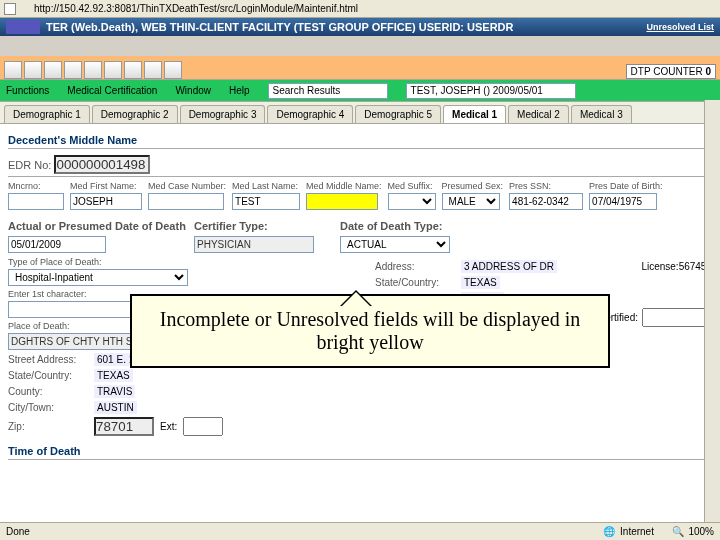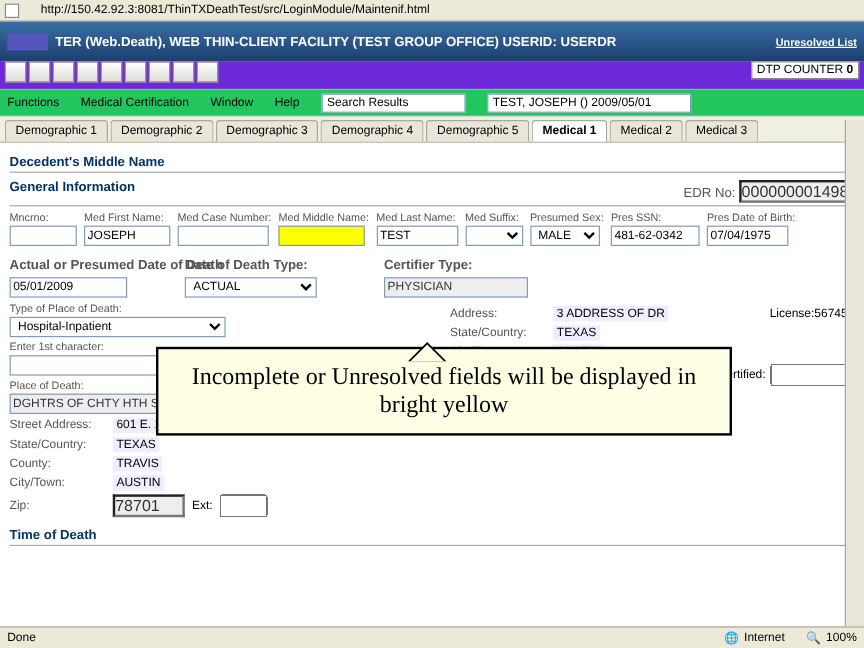--- a/index.html
+++ b/index.html
@@ -1,22 +1,22 @@
 <!DOCTYPE html>
 <html><head>
 <meta charset="utf-8">
 <style>
   * { box-sizing: border-box; margin: 0; padding: 0; font-family: Tahoma, Arial, sans-serif; }
   body { background: #d4d0c8; width: 720px; height: 540px; overflow: hidden; font-size: 10px; }
   .addr-bar { background: #ece9d8; border-bottom: 1px solid #aca899; height: 18px; display: flex; align-items: center; padding: 0 4px; font-size: 10px; gap: 14px; }
   .addr-bar .ie-icon { width: 12px; height: 12px; border: 1px solid #888; background: #fff; margin-right: 4px; }
-  .title-bar { background: linear-gradient(#3a6ea5,#1c3f6e); color: #fff; font-weight: bold; font-size: 11px; height: 33px; display: flex; align-items: center; padding: 0 6px; justify-content: flex-end; }
+  .title-bar { background: linear-gradient(#3a6ea5,#1c3f6e); color: #fff; font-weight: bold; font-size: 11px; height: 18px; display: flex; align-items: center; padding: 0 6px; justify-content: flex-end; }
   .title-bar .logo { background: #55b; width: 34px; height: 14px; font-size: 9px; }
   .title-bar .right-link { color: #fff; text-decoration: underline; font-size: 9px; }
-  .toolbar { background: #6d28d9; height: 24px; display: flex; align-items: flex-start; padding: 0 4px; border-bottom: 1px solid #aca899; gap: 2px; }
+  .toolbar { background: #fdba74; height: 24px; display: flex; align-items: flex-end; padding: 0 4px; border-bottom: 1px solid #aca899; gap: 2px; margin-top: 20px; }
   .toolbar .tbtn { width: 18px; height: 18px; border: 1px solid #999; background: linear-gradient(#fff,#ddd); }
   .toolbar .dtp { font-size: 10px; margin-left: auto; border: 1px solid #888; padding: 1px 4px; background: #fff; }
   .menubar { background: #22c55e; height: 22px; display: flex; align-items: center; padding: 0 6px; border-bottom: 1px solid #aca899; font-size: 10px; gap: 18px; }
   .menubar .mi { cursor: pointer; }
   .menubar .dd { border: 1px solid #7f9db9; background: #fff; padding: 1px 4px; min-width: 120px; height: 16px; }
   .tabs { background: #efefe3; height: 22px; display: flex; align-items: flex-end; padding: 0 4px; border-bottom: 1px solid #aca899; gap: 2px; }
   .tabs .tab { border: 1px solid #aca899; border-bottom: none; padding: 3px 8px; background: #e8e6d8; font-size: 10px; cursor: pointer; border-radius: 3px 3px 0 0; }
   .tabs .tab.active { background: #fff; font-weight: bold; }
   .pane { background: #fff; height: 418px; overflow: hidden; padding: 4px 8px; position: relative; }
   .section-hdr { font-weight: bold; color: #003366; border-bottom: 1px solid #aaa; padding: 2px 0; margin-top: 4px; font-size: 11px; }
@@ -86,47 +86,46 @@
   <span class="tab active">Medical 1</span>
   <span class="tab">Medical 2</span>
   <span class="tab">Medical 3</span>
 </div>
 
 <div class="pane">
 
   <div class="section-hdr">Decedent's Middle Name</div>
 
   <div class="section-hdr" style="display:flex;justify-content:space-between">
-    <span>General Information</span>
     <span style="font-weight:normal;color:#555">
       <span>EDR No:</span>
       <input class="ro" style="width: 96px;" value="000000001498">
     </span>
   </div>
 
   <div class="row">
     <div class="field">
         <span class="lbl">Mncrno:</span>
         <input style="width: 56px;">
       </div>
     <div class="field">
         <span class="lbl">Med First Name:</span>
         <input style="width: 72px;" value="JOSEPH">
       </div>
     <div class="field">
         <span class="lbl">Med Case Number:</span>
         <input style="width: 76px;">
       </div>
     <div class="field">
+        <span class="lbl">Med Last Name:</span>
+        <input style="width: 68px;" value="TEST">
+      </div>
+    <div class="field">
         <span class="lbl">Med Middle Name:</span>
         <input class="highlight" style="width: 72px;">
-      </div>
-    <div class="field">
-        <span class="lbl">Med Last Name:</span>
-        <input style="width: 68px;" value="TEST">
       </div>
     <div class="field">
         <span class="lbl">Med Suffix:</span>
         <select style="width:48px"></select>
       </div>
     <div class="field">
         <span class="lbl">Presumed Sex:</span>
         <select style="width:58px"><option>MALE</option></select>
       </div>
     <div class="field">
@@ -137,27 +136,27 @@
         <span class="lbl">Pres Date of Birth:</span>
         <input style="width: 68px;" value="07/04/1975">
       </div>
   </div>
 
   <div class="row">
     <div class="field" style="width:140px">
         <span class="lbl section-hdr" style="border:none">Actual or Presumed Date of Death</span>
         <input style="width: 98px;" value="05/01/2009">
       </div>
+    <div class="field" style="width:140px;margin-left:40px">
+        <span class="lbl section-hdr" style="border:none">Certifier Type:</span>
+        <input class="ro" style="width: 120px;" value="PHYSICIAN">
+      </div>
     <div class="field" style="width:120px">
         <span class="lbl section-hdr" style="border:none">Date of Death Type:</span>
         <select style="width:110px"><option>ACTUAL</option></select>
-      </div>
-    <div class="field" style="width:140px;margin-left:40px">
-        <span class="lbl section-hdr" style="border:none">Certifier Type:</span>
-        <input class="ro" style="width: 120px;" value="PHYSICIAN">
       </div>
   </div>
 
 
   <div class="two-col">
     <div class="col">
       <div class="field">
           <span class="lbl">Type of Place of Death:</span>
           <select style="width:180px"><option>Hospital-Inpatient</option></select>
         </div>

